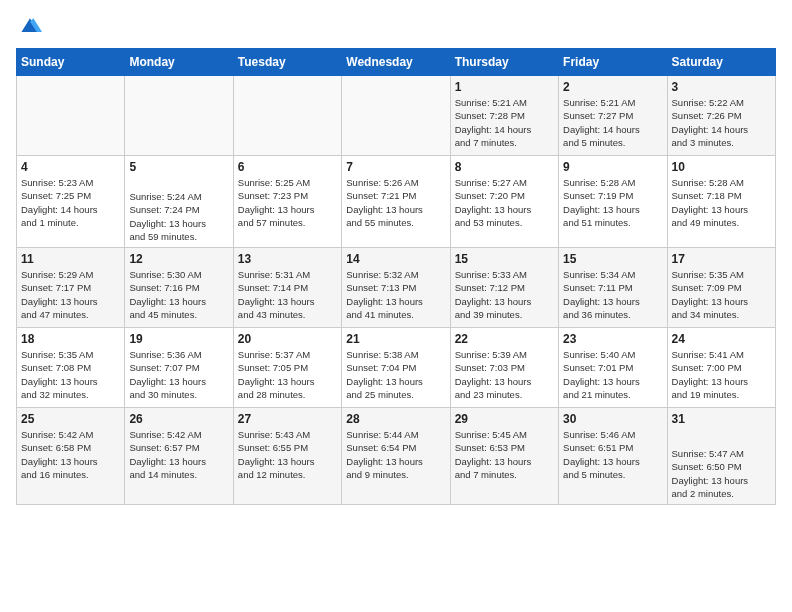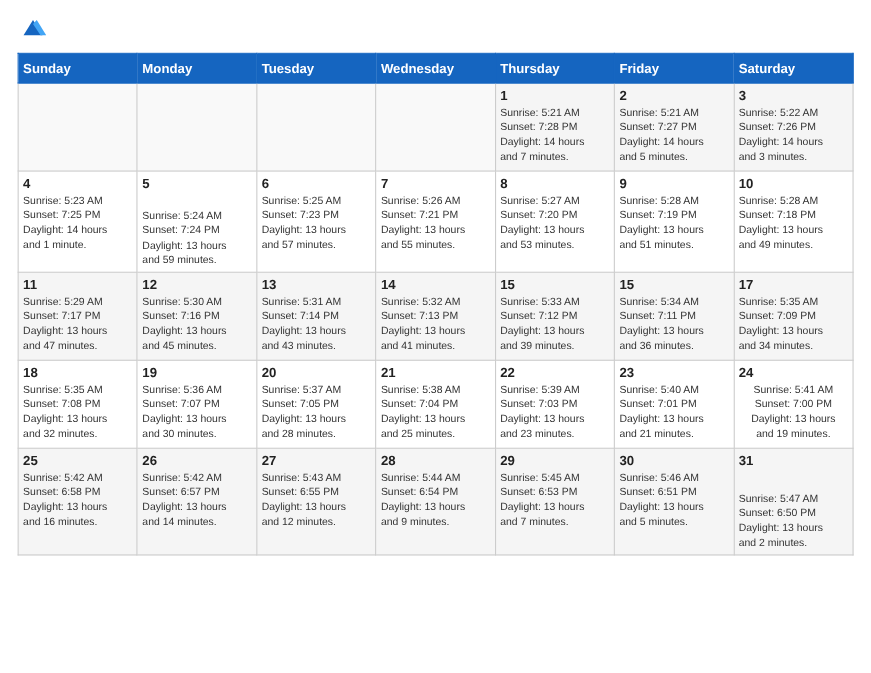--- a/index.html
+++ b/index.html
@@ -298,21 +298,21 @@
         </td>
         <td>
           <span class="day-number">23</span>
           <div class="day-info" style="white-space: pre-line;">Sunrise: 5:40 AM
 Sunset: 7:01 PM
 Daylight: 13 hours
 and 21 minutes.</div>
         </td>
         <td>
           <span class="day-number">24</span>
-          <div class="day-info" style="white-space: pre-line; text-align: center;">Sunrise: 5:41 AM
+          <div class="day-info" style="white-space: pre-line;">Sunrise: 5:41 AM
 Sunset: 7:00 PM
 Daylight: 13 hours
 and 19 minutes.</div>
         </td>
       </tr>
       <tr>
         <td>
           <span class="day-number">25</span>
           <div class="day-info" style="white-space: pre-line;">Sunrise: 5:42 AM
 Sunset: 6:58 PM

